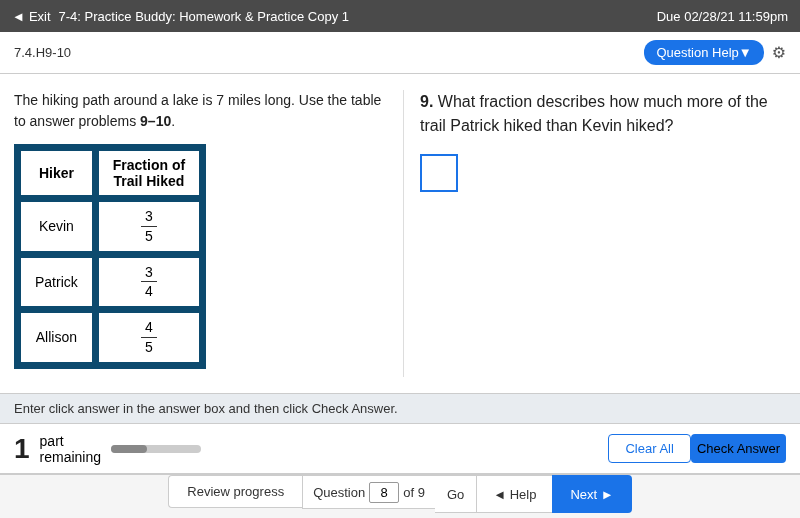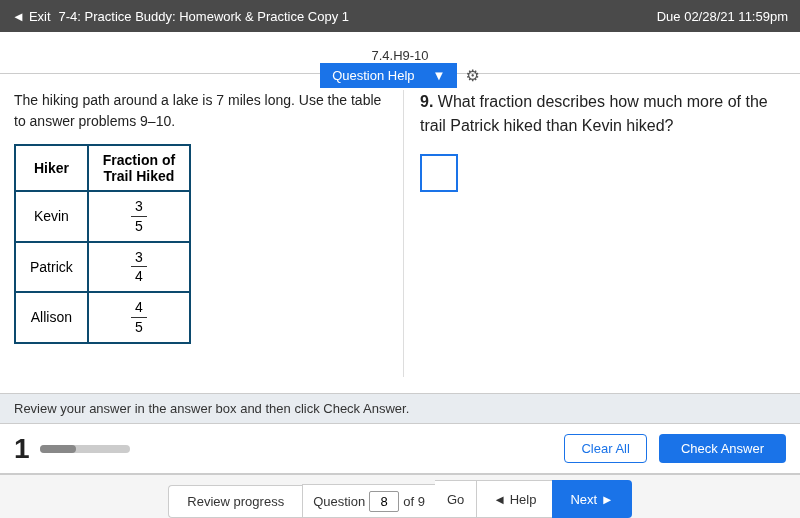--- a/index.html
+++ b/index.html
@@ -15,50 +15,49 @@
     #exit-btn {
       display: flex; align-items: center; gap: 4px; cursor: pointer;
       color: white; font-size: 13px; background: none; border: none;
     }
     #top-bar-title { color: white; font-size: 13px; text-align: right; }
     #due-date { color: white; font-size: 13px; }
 
     
     #sub-header {
       display: flex; align-items: center; justify-content: space-between;
-      background: white; padding: 16px 14px; border-bottom: 1px solid #ccc;
+      background: white; padding: 4px 14px; border-bottom: 1px solid #ccc;
       height: 42px;
-      flex-direction: column;
     }
     #section-label { font-size: 13px; color: #333; }
     #sub-header-right { display: flex; align-items: center; gap: 8px; }
     #question-help-btn {
-      background: #1a73e8; color: white; border: none; border-radius: 0;
+      background: #1a73e8; color: white; border: none; border-radius: 12px;
       padding: 5px 12px; font-size: 13px; cursor: pointer;
-      display: flex; align-items: center; gap: 18px;
+      display: flex; align-items: center; gap: 0;
     }
     #gear-icon { font-size: 16px; color: #555; cursor: pointer; }
 
     
     #main-content {
       display: flex; background: white;
       padding: 16px 14px; gap: 0;
       height: 320px;
       border-bottom: 1px solid #ccc;
     }
     #left-panel { flex: 0 0 390px; padding-right: 16px; border-right: 1px solid #ddd; }
     #right-panel { flex: 1; padding-left: 16px; }
 
     #problem-text { font-size: 14px; color: #222; line-height: 1.5; margin-bottom: 12px; }
-    #problem-text strong { font-weight: normal; }
+    #problem-text strong { font-weight: bold; }
 
     
     #hiker-table { border-collapse: collapse; margin-top: 8px; }
     #hiker-table th, #hiker-table td {
-      border: 2px solid #0c4a6e; padding: 6px 14px; text-align: center; font-size: 14px;
+      border: 7px solid #0c4a6e; padding: 6px 14px; text-align: center; font-size: 14px;
     }
     #hiker-table th { background: white; font-weight: bold; }
     .fraction { display: flex; flex-direction: column; align-items: center; line-height: 1.2; }
     .fraction .num { border-bottom: 1px solid #333; padding-bottom: 1px; min-width: 16px; text-align: center; }
     .fraction .den { padding-top: 1px; min-width: 16px; text-align: center; }
 
     #question-text { font-size: 16px; color: #222; line-height: 1.5; margin-bottom: 16px; }
     #answer-box {
       width: 38px; height: 38px; border: 2px solid #1a73e8;
       display: inline-block; background: white;
@@ -80,27 +79,27 @@
     }
     #part-info { display: flex; align-items: center; gap: 10px; }
     #part-number { font-size: 28px; font-weight: bold; color: #222; }
     #progress-bar-container { width: 90px; height: 8px; background: #ccc; border-radius: 4px; }
     #progress-bar { width: 40%; height: 100%; background: #888; border-radius: 4px; }
     #clear-all-btn {
       background: white; border: 1px solid #1a73e8; color: #1a73e8;
       border-radius: 4px; padding: 6px 16px; font-size: 13px; cursor: pointer;
     }
     #check-answer-btn {
-      background: #1a73e8; color: #ffffff; border: none;
-      border-radius: 4px; padding: 6px 22px; font-size: 13px; cursor: pointer;
+      background: #1a73e8; color: #000000; border: none;
+      border-radius: 4px; padding: 6px 6px; font-size: 13px; cursor: pointer;
     }
 
     
     #footer-nav {
-      display: flex; align-items: flex-end; justify-content: center;
+      display: flex; align-items: flex-start; justify-content: center;
       background: #f5f5f5; height: 44px; gap: 0;
       border-top: 1px solid #ccc;
     }
     #review-progress-btn {
       background: white; border: 1px solid #ccc; border-right: none;
       padding: 8px 18px; font-size: 13px; cursor: pointer;
       border-radius: 4px 0 0 4px; color: #333;
     }
     #question-nav {
       display: flex; align-items: center; background: white;
@@ -202,31 +201,35 @@
 
   <div id="right-panel">
     <p id="question-text">
       <strong>9.</strong><span> What fraction describes how much more of the trail Patrick hiked than Kevin hiked?</span>
     </p>
     <div id="answer-box" contenteditable="true" style=""></div>
   </div>
 </div>
 
 <div id="answer-area">
-  <span>Review your answer in the answer box and then click Check Answer.</span>
+  <span>Enter click answer in the answer box and then click Check Answer.</span>
 </div>
 
 <div id="bottom-controls">
   <div id="part-info">
     <span id="part-number">1</span>
+    <div>
+      <div>part</div>
+      <div>remaining</div>
+    </div>
     <div id="progress-bar-container">
       <div id="progress-bar"></div>
     </div>
   </div>
-  <div style="display:flex; gap:12px;">
+  <div style="display:flex; ">
     <button id="clear-all-btn">Clear All</button>
     <button id="check-answer-btn">Check Answer</button>
   </div>
 </div>
 
 <div id="footer-nav">
   <button id="review-progress-btn">Review progress</button>
   <div id="question-nav">
     <span>Question</span>
     <input id="question-input" type="text" value="8" style="">

